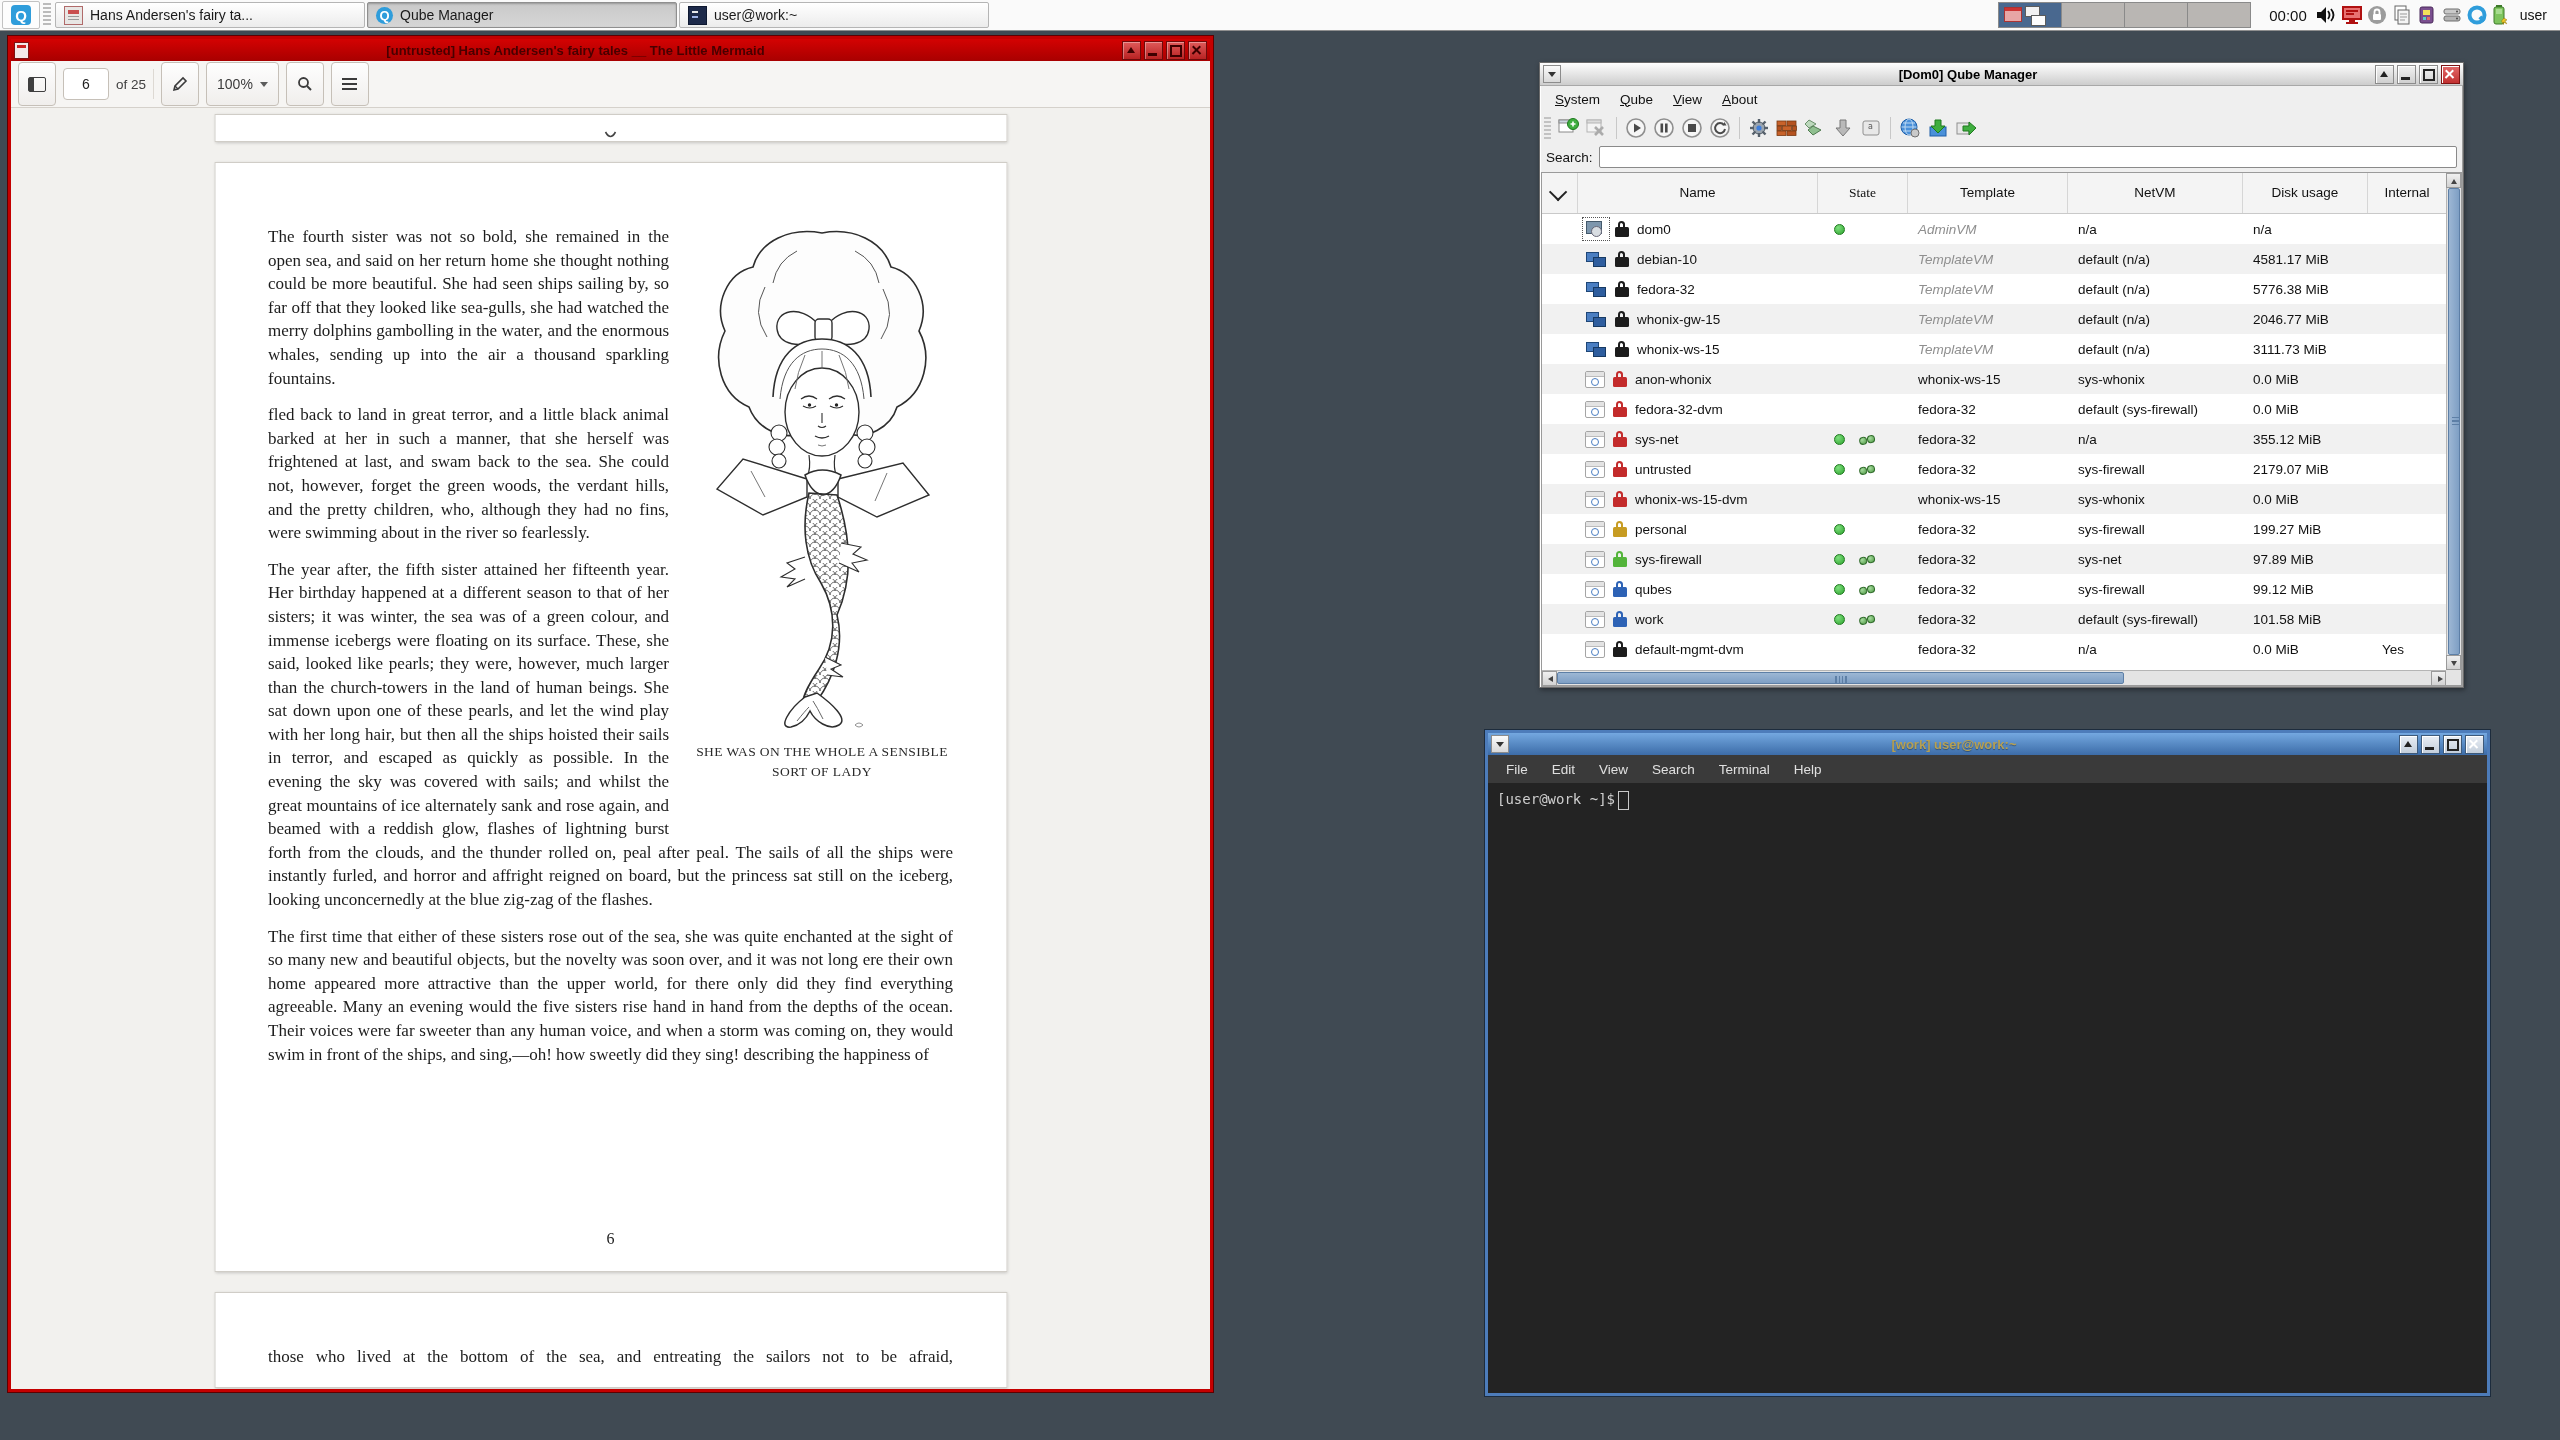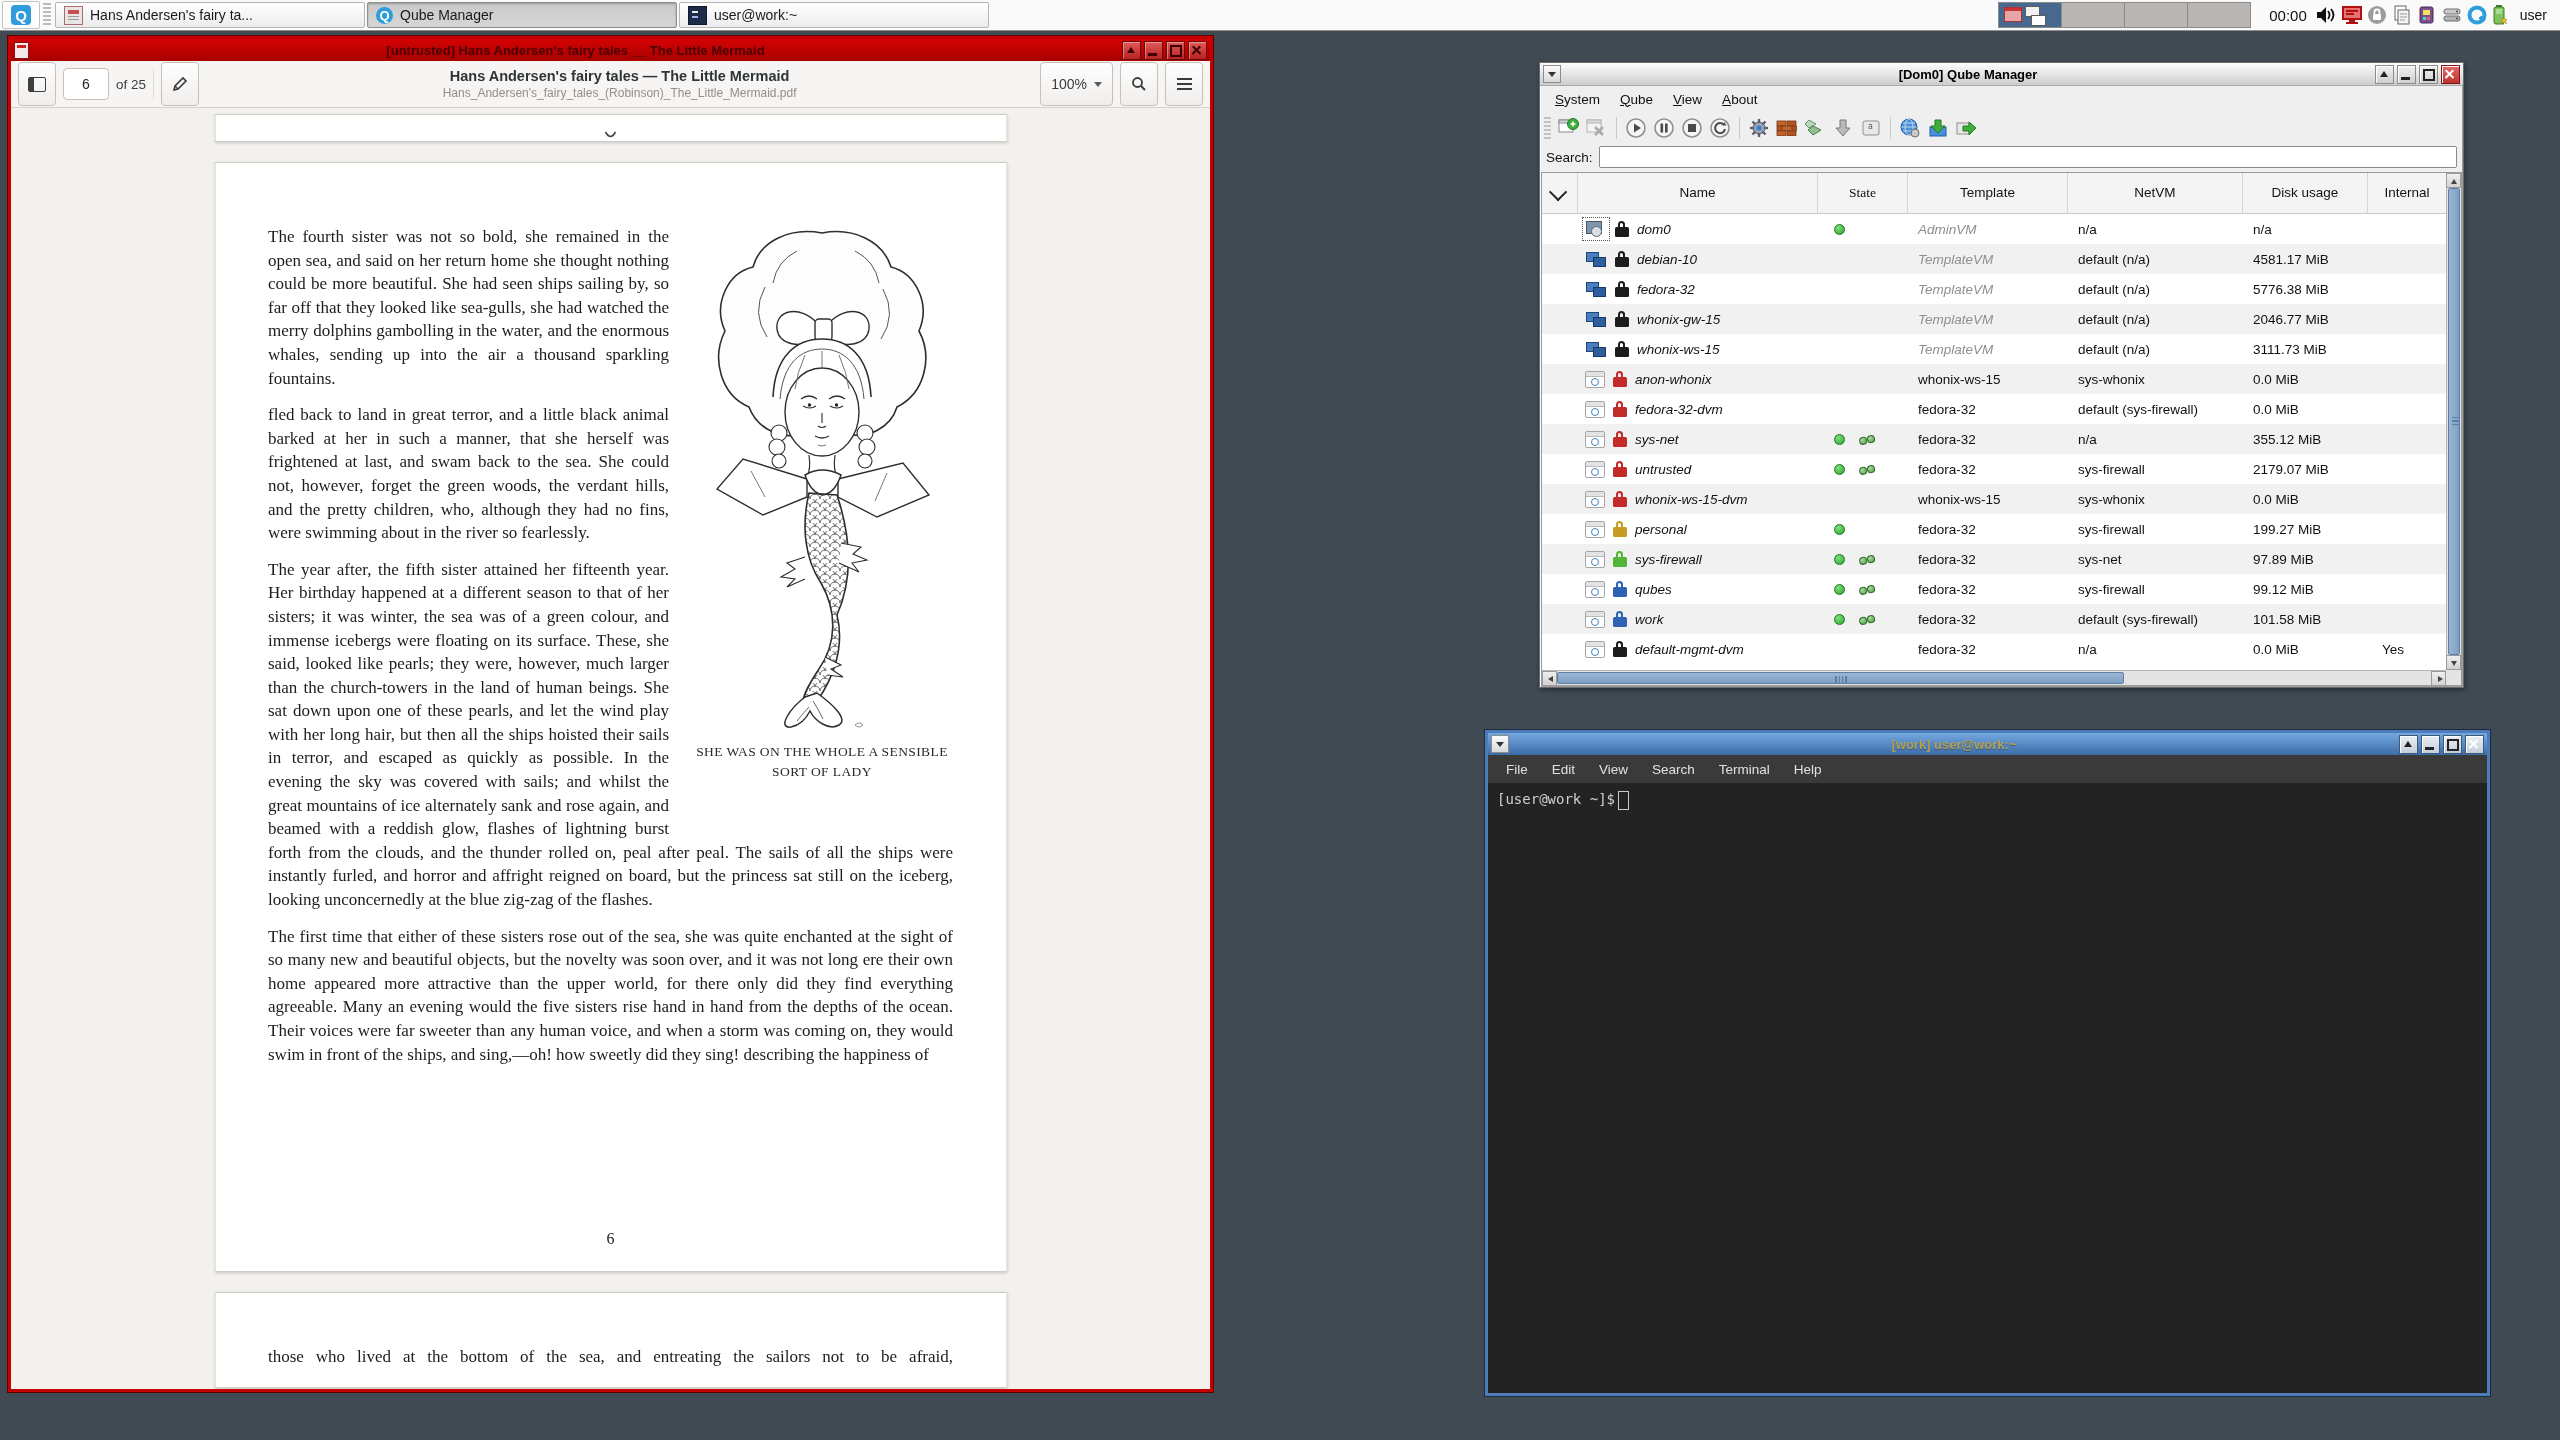--- a/index.html
+++ b/index.html
@@ -108,21 +108,21 @@
   .c-name{width:240px;flex:0 0 auto;}
   .c-state{width:90px;flex:0 0 auto;font-family:Liberation Serif, serif;}
   .c-tpl{width:160px;flex:0 0 auto;}
   .c-net{width:175px;flex:0 0 auto;}
   .c-disk{width:125px;flex:0 0 auto;}
   .c-int{width:82px;flex:1;}
   .sort-chev{width:11px;height:11px;border-left:2.5px solid #222;border-bottom:2.5px solid #222;transform:rotate(-45deg) translateY(-2px);}
   .vm-row{display:flex;height:30px;background:#fff;font-size:13.5px;color:#111;align-items:center;}
   .vm-row.alt{background:#f1f1f1;}
   .vm-row .c{display:flex;align-items:center;box-sizing:border-box;height:100%;}
-  .vm-row .c-name{padding-left:7px;gap:8px;font-style:italic;}
+  .vm-row .c-name{padding-left:7px;gap:8px;}
   .vm-row .c-state{padding-left:16px;gap:14px;}
   .vm-row .c-tpl,.vm-row .c-net,.vm-row .c-disk{padding-left:10px;}
   .vm-row .c-int{padding-left:14px;}
   .it{font-style:italic;color:#8f8f8f;}
   .ticon{width:22px;height:18px;position:relative;flex:0 0 auto;}
   .t-template::before{content:"";position:absolute;left:1px;top:2px;width:11px;height:8px;background:#4a7ec2;border:1px solid #1e4677;}
   .t-template::after{content:"";position:absolute;left:8px;top:7px;width:11px;height:8px;background:#2e5d9e;border:1px solid #173a63;}
   .t-appvm{background:#fff;border:1px solid #a5a5a5;border-radius:2px;width:18px;height:15px;}
   .t-appvm::before{content:"";position:absolute;left:0;top:0;right:0;height:4px;background:#e3e3e3;border-bottom:1px solid #bbb;}
   .t-appvm::after{content:"";position:absolute;left:5px;top:6px;width:6px;height:6px;border:1.5px solid #4a7ec2;border-radius:50%;}
@@ -286,24 +286,20 @@
         </div>
       <input id="page-entry" value="6" style="">
       <span class="of-label">of 25</span>
       <div class="ev-sep"></div>
       <div class="ev-btn ev-sq">
         <svg class="pen-ic" viewBox="0 0 16 16">
             <path d="M2,14 l1,-4 8,-8 3,3 -8,8 z" fill="none" stroke="#3b3b3b" stroke-width="1.6"></path>
             <path d="M3,10 l3,3" stroke="#3b3b3b" stroke-width="1.2"></path>
           </svg>
       </div>
-      <div id="ev-center">
-        <div id="ev-title">Hans Andersen's fairy tales — The Little Mermaid</div>
-        <div id="ev-subtitle">Hans_Andersen's_fairy_tales_(Robinson)_The_Little_Mermaid.pdf</div>
-      </div>
       <div class="ev-btn" id="zoom-btn">
         <span>100%</span>
         <span class="dd-caret"></span>
       </div>
       <div class="ev-btn ev-sq">
         <svg width="16" height="16" viewBox="0 0 16 16">
             <circle cx="6.5" cy="6.5" r="4.5" fill="none" stroke="#3b3b3b" stroke-width="1.8"></circle>
             <line x1="10" y1="10" x2="14" y2="14" stroke="#3b3b3b" stroke-width="2"></line>
           </svg>
       </div>

